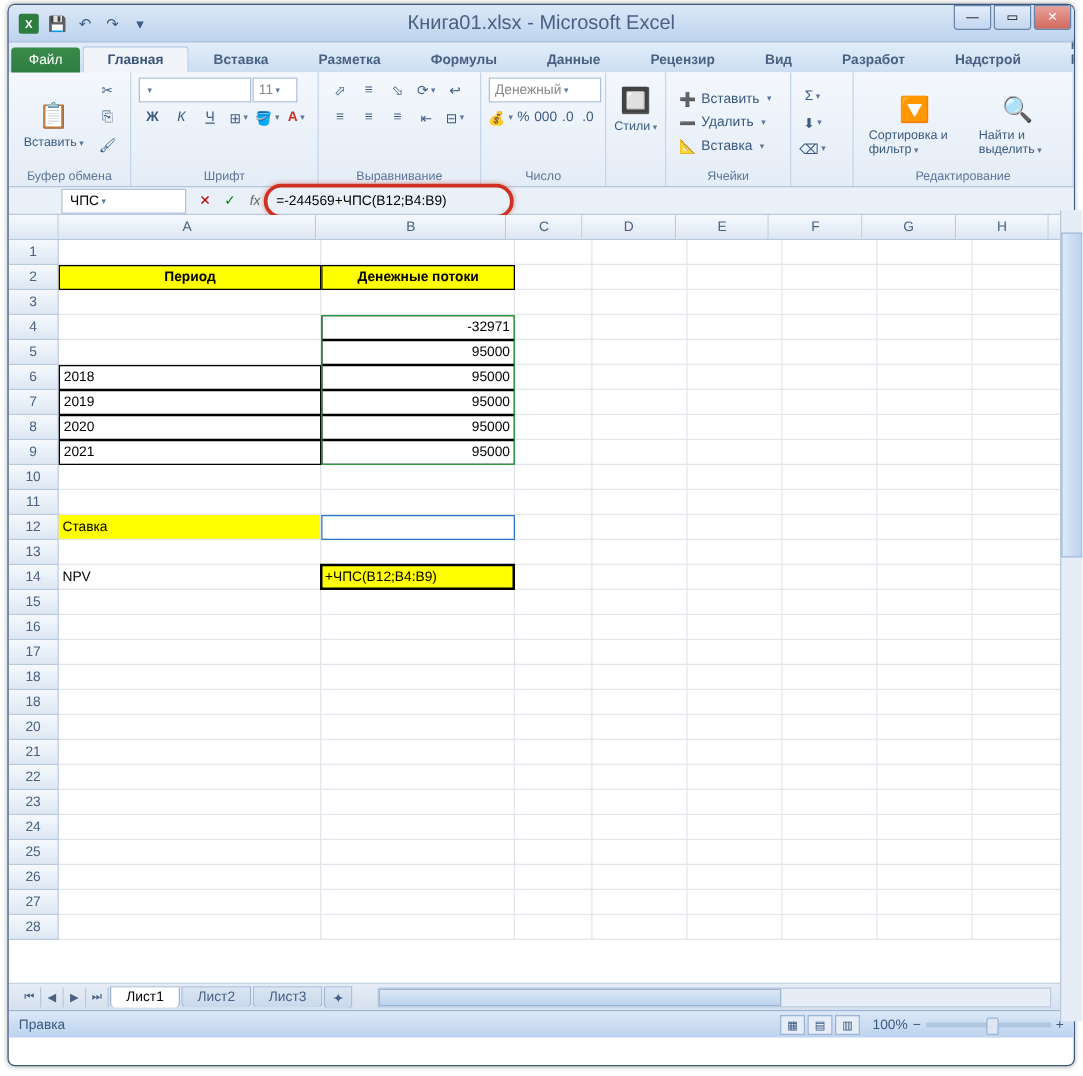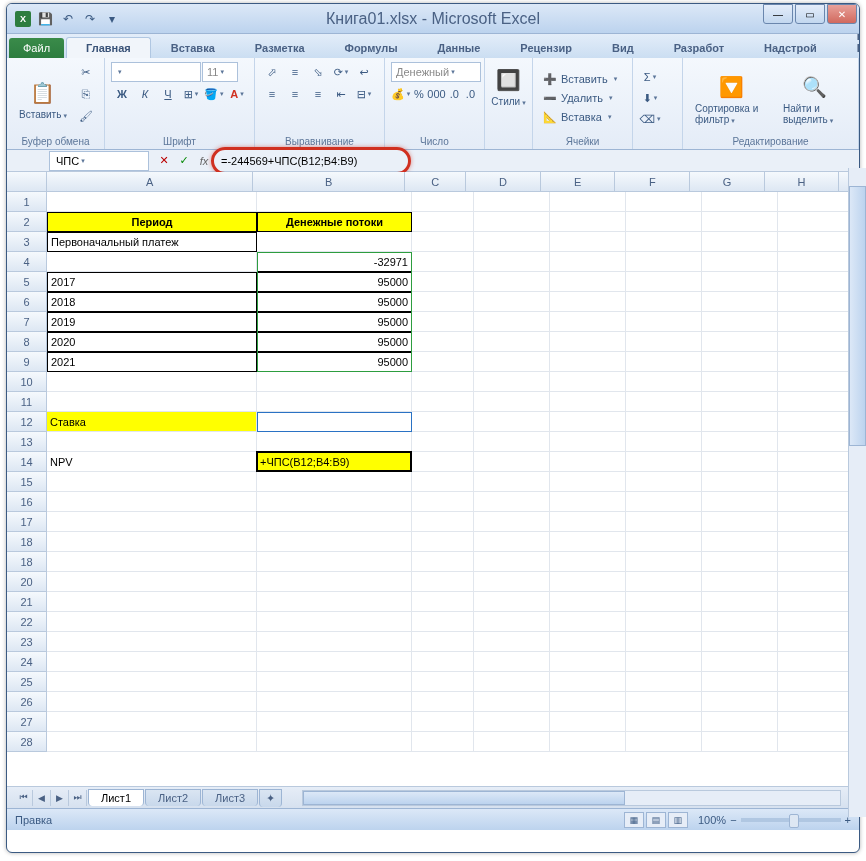--- a/index.html
+++ b/index.html
@@ -539,23 +539,21 @@
         <div class="cell " style="left: 210px; top: 540px; width: 155px;"></div>
         <div class="cell " style="left: 365px; top: 540px; width: 62px;"></div>
         <div class="cell " style="left: 427px; top: 540px; width: 76px;"></div>
         <div class="cell " style="left: 503px; top: 540px; width: 76px;"></div>
         <div class="cell " style="left: 579px; top: 540px; width: 76px;"></div>
         <div class="cell " style="left: 655px; top: 540px; width: 76px;"></div>
         <div class="cell " style="left: 731px; top: 540px; width: 76px;"></div>
         <div class="cell " style="left: 807px; top: 540px; width: 20px;"></div>
         <div class="cell bold tbl" style="left: 210px; top: 20px; width: 155px;">Денежные потоки</div>
         <div class="cell bold tbl" style="left: 0px; top: 20px; width: 210px;">Период</div>
-        <div class="cell tbl" style="left: 0px; top: 40px; width: 210px;">Первоначальный платеж</div>
         <div class="cell tbl ra" style="left: 210px; top: 60px; width: 155px;">-32971</div>
-        <div class="cell tbl" style="left: 0px; top: 80px; width: 210px;">2017</div>
         <div class="cell tbl ra" style="left: 210px; top: 80px; width: 155px;">95000</div>
         <div class="cell tbl" style="left: 0px; top: 100px; width: 210px;">2018</div>
         <div class="cell tbl ra" style="left: 210px; top: 100px; width: 155px;">95000</div>
         <div class="cell tbl" style="left: 0px; top: 120px; width: 210px;">2019</div>
         <div class="cell tbl ra" style="left: 210px; top: 120px; width: 155px;">95000</div>
         <div class="cell tbl" style="left: 0px; top: 140px; width: 210px;">2020</div>
         <div class="cell tbl ra" style="left: 210px; top: 140px; width: 155px;">95000</div>
         <div class="cell tbl" style="left: 0px; top: 160px; width: 210px;">2021</div>
         <div class="cell tbl ra" style="left: 210px; top: 160px; width: 155px;">95000</div>
         <div class="cell yellow" style="left: 0px; top: 220px; width: 210px;">Ставка</div>

